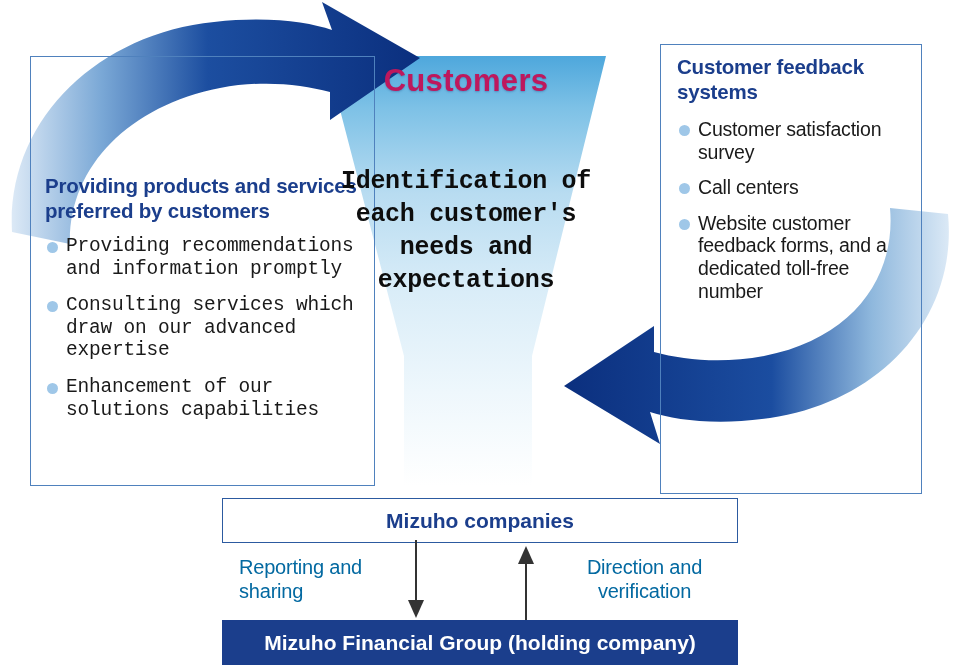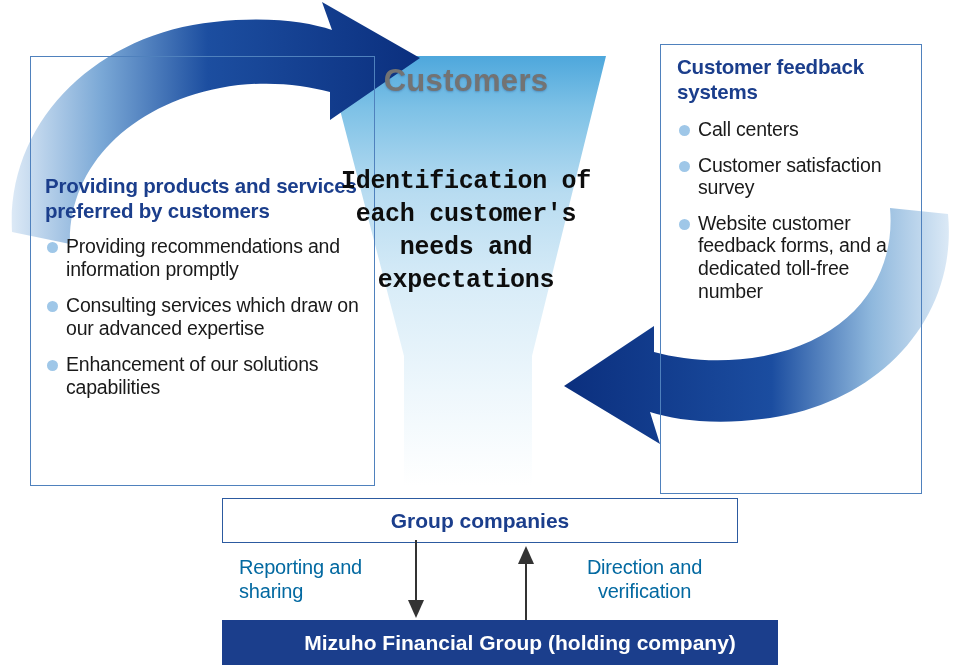--- a/index.html
+++ b/index.html
@@ -88,32 +88,32 @@
   ul.bullets li::before {
     content: "";
     position: absolute;
     left: 2px;
     top: 7px;
     width: 11px;
     height: 11px;
     border-radius: 50%;
     background: #9fc7e8;
   }
-  #panel-left ul.bullets li { margin-bottom: 14px; }
+  #panel-left ul.bullets li { margin-bottom: 14px; font-family: Liberation Mono, monospace; }
   #panel-right ul.bullets { margin-top: 14px; }
   #panel-right ul.bullets li { margin-bottom: 13px; }
 
   
   #customers-label {
     position: absolute;
     left: 318px;
     top: 63px;
     width: 296px;
     text-align: center;
-    color: #737373;
+    color: #be185d;
     font-size: 31px;
     font-weight: bold;
     letter-spacing: 0.3px;
     z-index: 4;
     text-shadow: 0 1px 2px rgba(30,70,130,0.35);
   }
   #funnel-body-text {
     position: absolute;
     left: 330px;
     top: 165px;
@@ -152,21 +152,20 @@
     position: absolute;
     left: 222px;
     top: 620px;
     width: 516px;
     height: 45px;
     background: #1b3e8c;
     display: flex;
     align-items: center;
     justify-content: center;
     z-index: 3;
-    padding-left: 40px;
   }
   #holding-box .label {
     color: #ffffff;
     font-weight: bold;
     font-size: 21px;
   }
   #bottom-arrows {
     position: absolute;
     left: 222px;
     top: 540px;
@@ -266,29 +265,29 @@
       <li>Consulting services which draw on our advanced expertise</li>
       <li>Enhancement of our solutions capabilities</li>
     </ul>
   </div>
 </div>
 
 <div class="panel" id="panel-right">
   <div class="panel-inner">
     <div class="panel-title">Customer feedback systems</div>
     <ul class="bullets">
+      <li>Customer satisfaction survey</li>
       <li>Call centers</li>
-      <li>Customer satisfaction survey</li>
       <li>Website customer feedback forms, and a dedicated toll-free number</li>
     </ul>
   </div>
 </div>
 
 <div id="group-companies-box">
-  <span class="label">Group companies</span>
+  <span class="label">Mizuho companies</span>
 </div>
 
 <svg id="bottom-arrows" viewBox="0 0 516 84">
 
   <g>
     <line x1="194" y1="0" x2="194" y2="62" stroke="#333333" stroke-width="2"></line>
     <polygon points="194,78 186,60 202,60" fill="#333333"></polygon>
   </g>
 
   <g>

